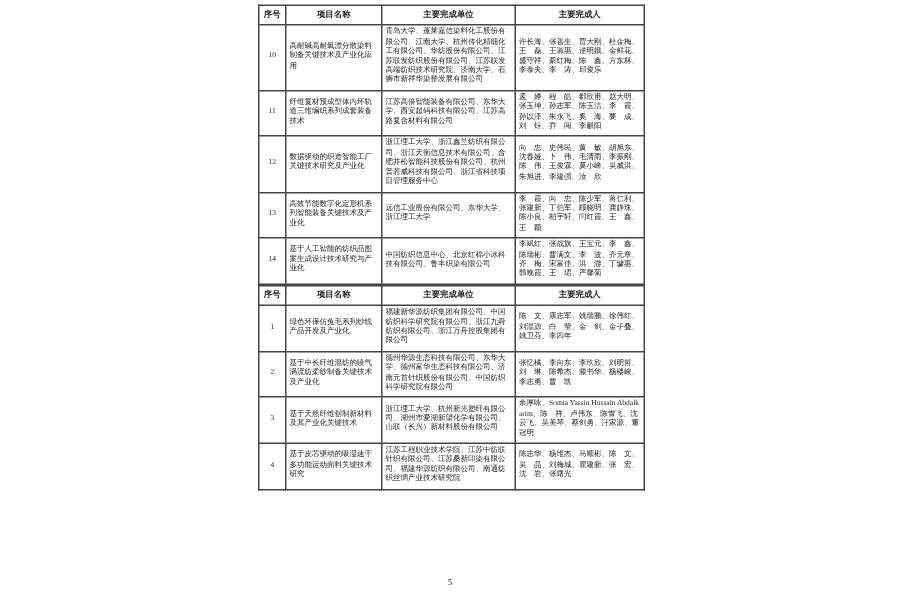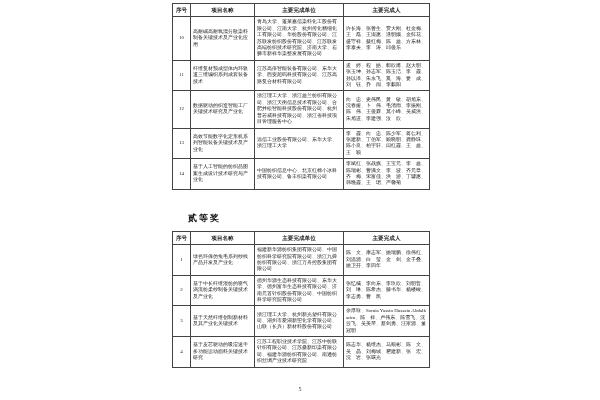--- a/index.html
+++ b/index.html
@@ -79,21 +79,20 @@
           </tr>
           <tr>
             <td class="serial">14</td>
             <td>基于人工智能的纺织品图案生成设计技术研究与产业化</td>
             <td>中国纺织信息中心、北京红棉小冰科技有限公司、鲁丰织染有限公司</td>
             <td>李斌红、张战旗、王宝元、李　鑫、陈瑞彬、曹满文、李　波、齐元章、齐　梅、宋富佳、洪　游、丁璩惠、韩晚霞、王　珺、严馨菊</td>
           </tr>
         </tbody>
       </table>
 
-    <div class="section-title">贰等奖</div>
 
     <table>
       <colgroup>
           <col class="c-no">
           <col class="c-proj">
           <col class="c-unit">
           <col class="c-ppl">
         </colgroup>
     <thead>
           <tr>

